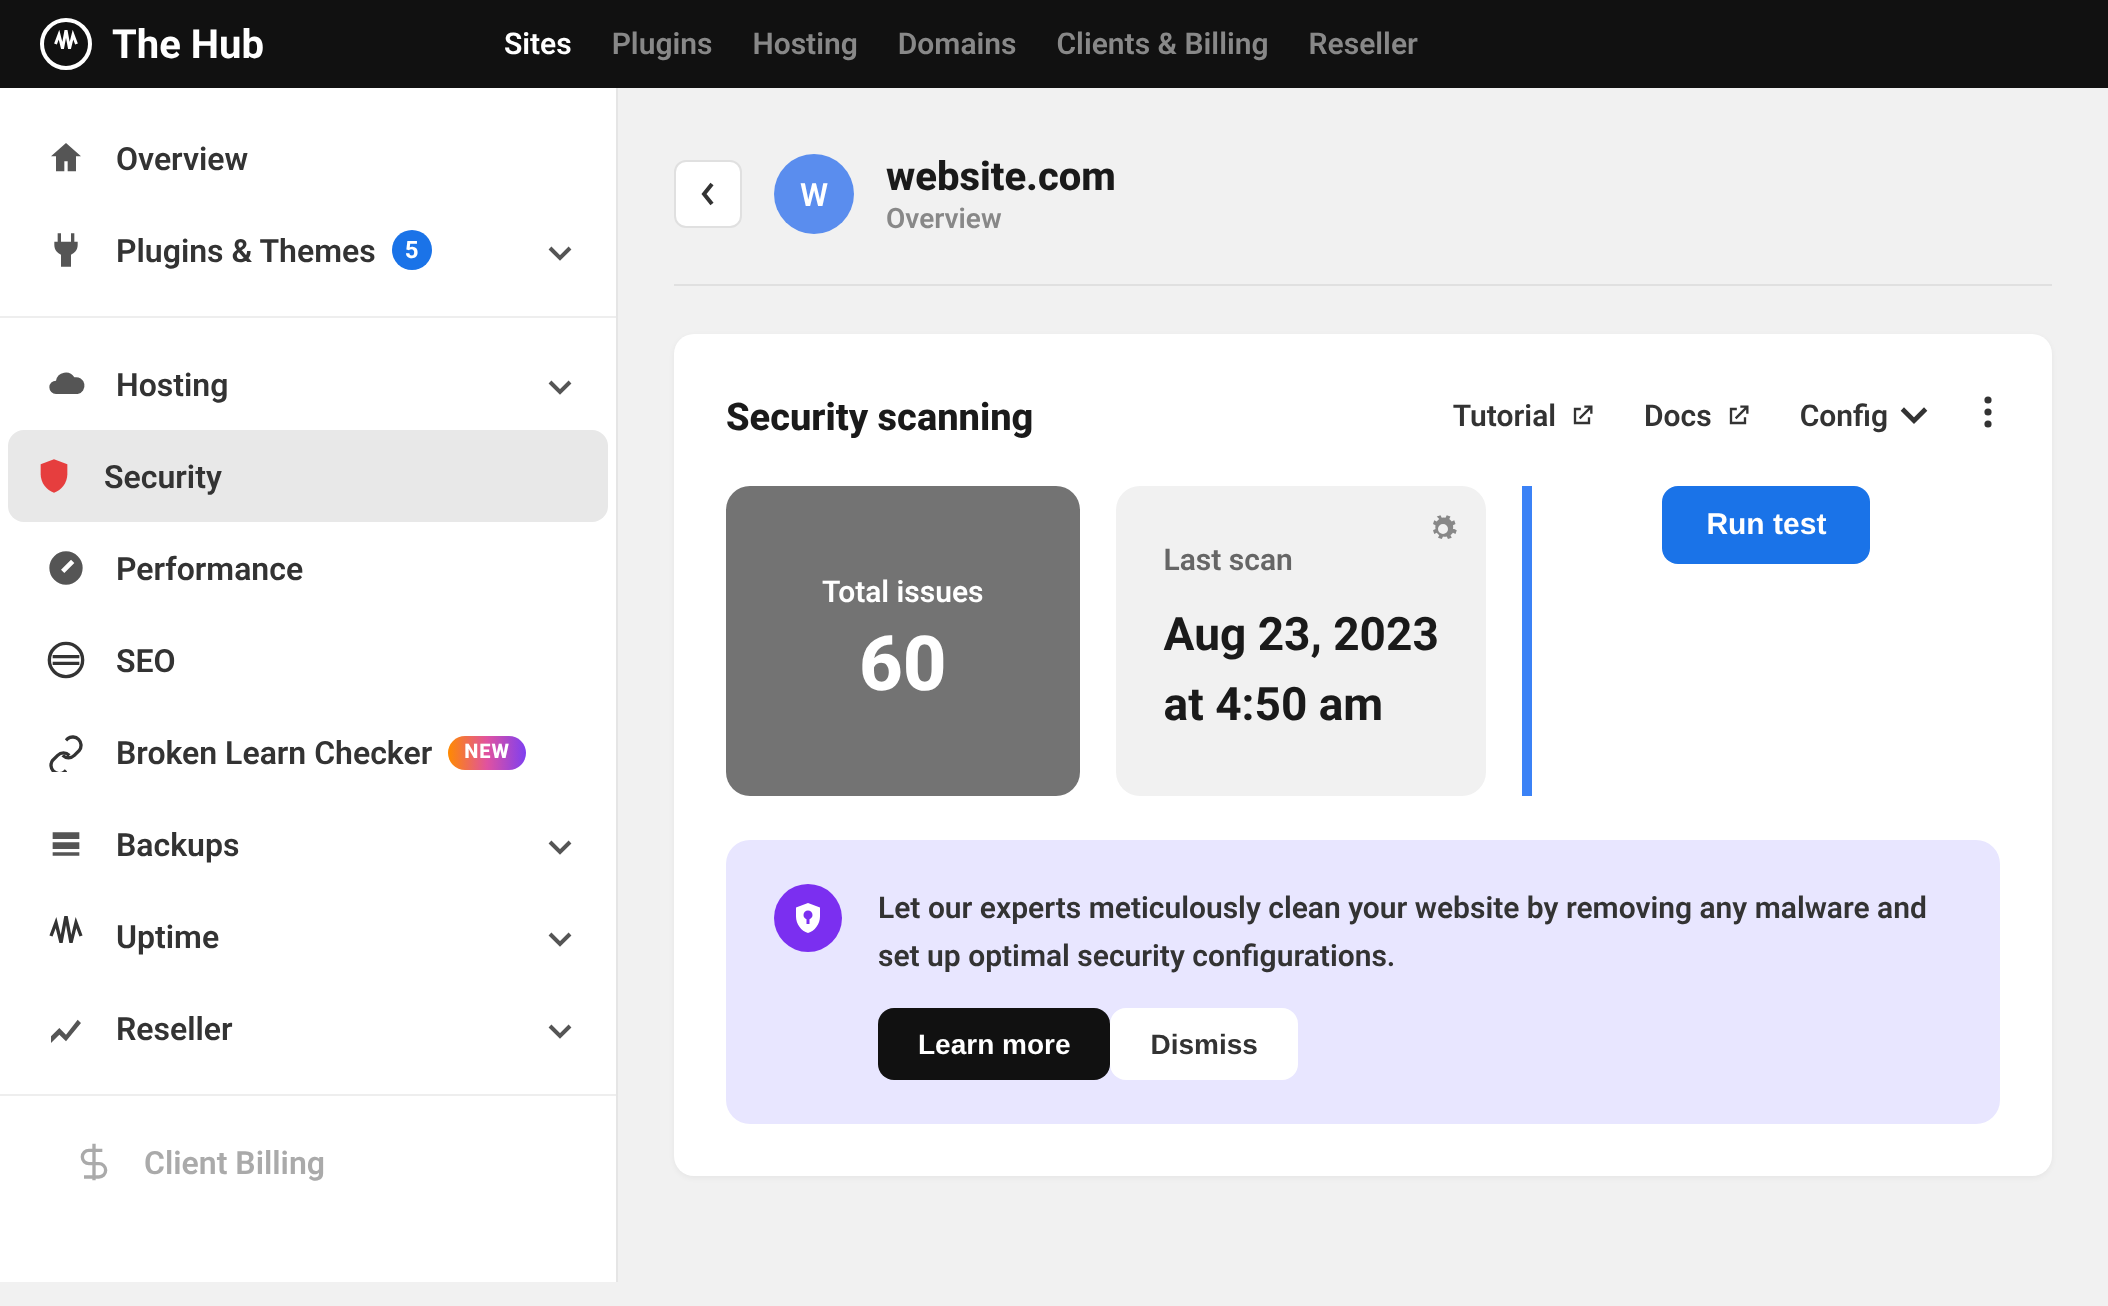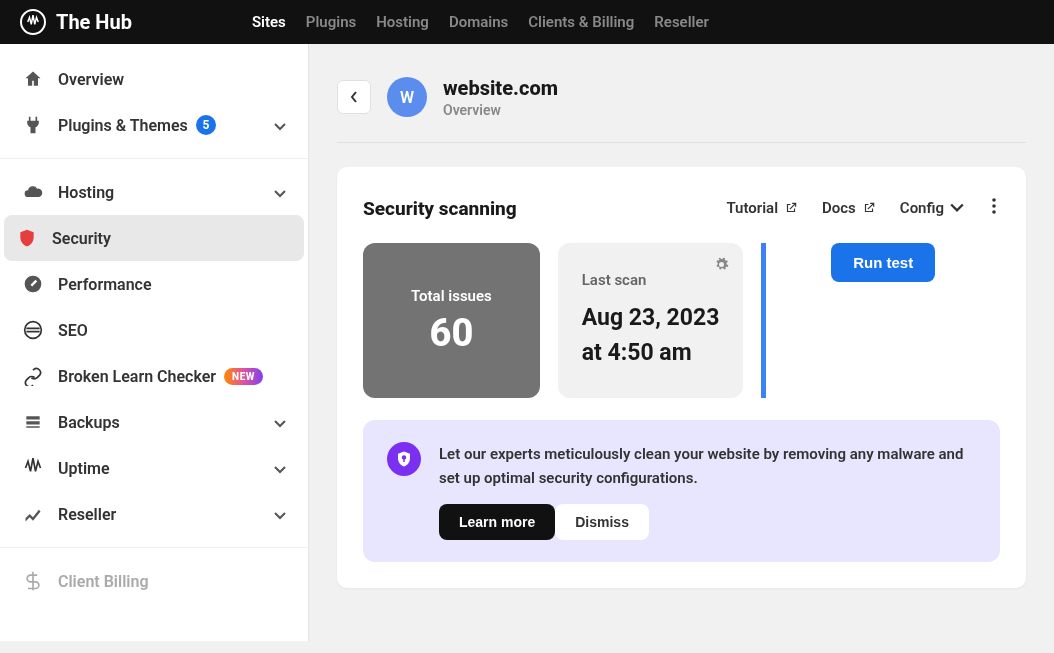--- a/index.html
+++ b/index.html
@@ -16,21 +16,21 @@
 .sidebar { width: 309px; background: #fff; border-right: 1px solid #e5e5e5; overflow-y: auto; padding-top: 12px; }
 .side-item { display: flex; align-items: center; padding: 12px 22px; font-size: 16px; font-weight: 600; color: #333; cursor: pointer; position: relative; }
 .side-item.active { background: #e8e8e8; border-radius: 8px; margin: 0 4px; padding: 12px 12px; }
 .side-item.active .side-icon svg { fill: #e63e3e; }
 .side-icon { width: 22px; height: 22px; margin-right: 14px; display: flex; align-items: center; justify-content: center; }
 .side-icon svg { fill: #555; }
 .side-badge { background: #1a73e8; color: #fff; font-size: 12px; font-weight: 700; border-radius: 10px; min-width: 20px; height: 20px; display: inline-flex; align-items: center; justify-content: center; margin-left: 8px; padding: 0 6px; }
 .side-new { background: linear-gradient(90deg,#ff8a00,#e052a0,#7f3ff0); color: #fff; font-size: 10px; font-weight: 800; letter-spacing: .5px; padding: 3px 8px; border-radius: 10px; margin-left: 8px; }
 .side-chevron { position: absolute; right: 22px; }
 .side-divider { height: 1px; background: #eee; margin: 10px 0; }
-.side-item.faded { color: #aaa; }
+.side-item.faded { color: #aaa; margin-left: 14px; }
 
 .main { flex: 1; padding: 32px 28px; overflow-y: auto; }
 .page-header { display: flex; align-items: center; gap: 16px; margin-bottom: 24px; padding-bottom: 24px; border-bottom: 1px solid #e0e0e0; }
 .back-btn { width: 34px; height: 34px; background: #fff; border: 1px solid #e0e0e0; border-radius: 6px; display: flex; align-items: center; justify-content: center; cursor: pointer; }
 .site-avatar { width: 40px; height: 40px; background: #5a8dee; color: #fff; border-radius: 50%; display: flex; align-items: center; justify-content: center; font-weight: 600; font-size: 16px; }
 .site-title { font-size: 20px; font-weight: 800; color: #1a1a1a; }
 .site-crumb { font-size: 14px; font-weight: 600; color: #888; margin-top: 2px; }
 
 .card { background: #fff; border-radius: 10px; padding: 26px; box-shadow: 0 1px 3px rgba(0,0,0,.05); }
 .card-head { display: flex; align-items: center; margin-bottom: 20px; }

